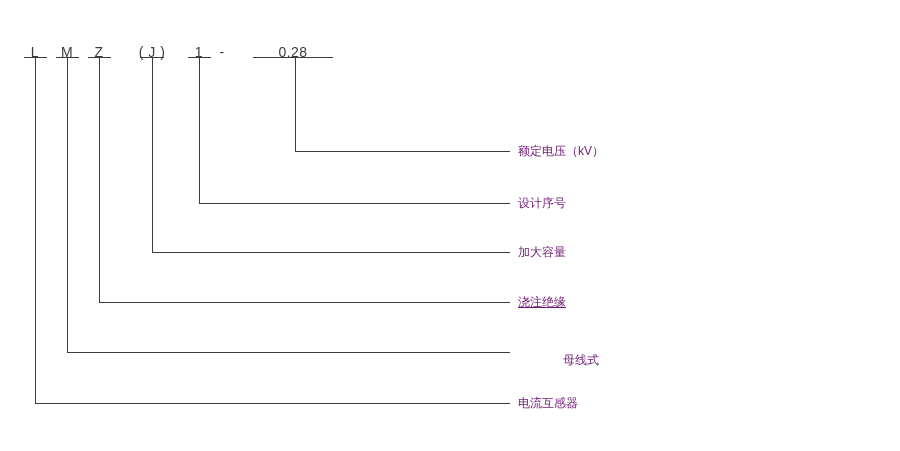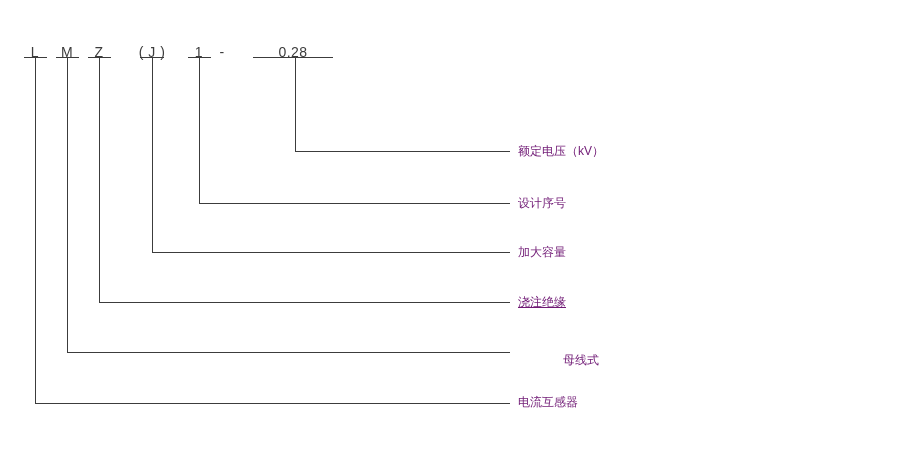--- a/index.html
+++ b/index.html
@@ -105,16 +105,16 @@
       <div class="hline" style="left: 35px; top: 403px; width: 475px;"></div>
     </div>
   </div>
 
   <div>
     <div class="label" style="left: 518px; top: 151px;">额定电压（kV）</div>
     <div class="label" style="left: 518px; top: 203px;">设计序号</div>
     <div class="label" style="left: 518px; top: 252px;">加大容量</div>
     <div class="label" style="left: 518px; top: 302px; text-decoration: underline;">浇注绝缘</div>
     <div class="label" style="left: 518px; top: 360px; margin-left: 45px;">母线式</div>
-    <div class="label" style="left: 518px; top: 403px; font-family: Liberation Mono, monospace;">电流互感器</div>
+    <div class="label" style="left: 518px; top: 403px;">电流互感器</div>
   </div>
 
 </div>
 
 </body></html>

